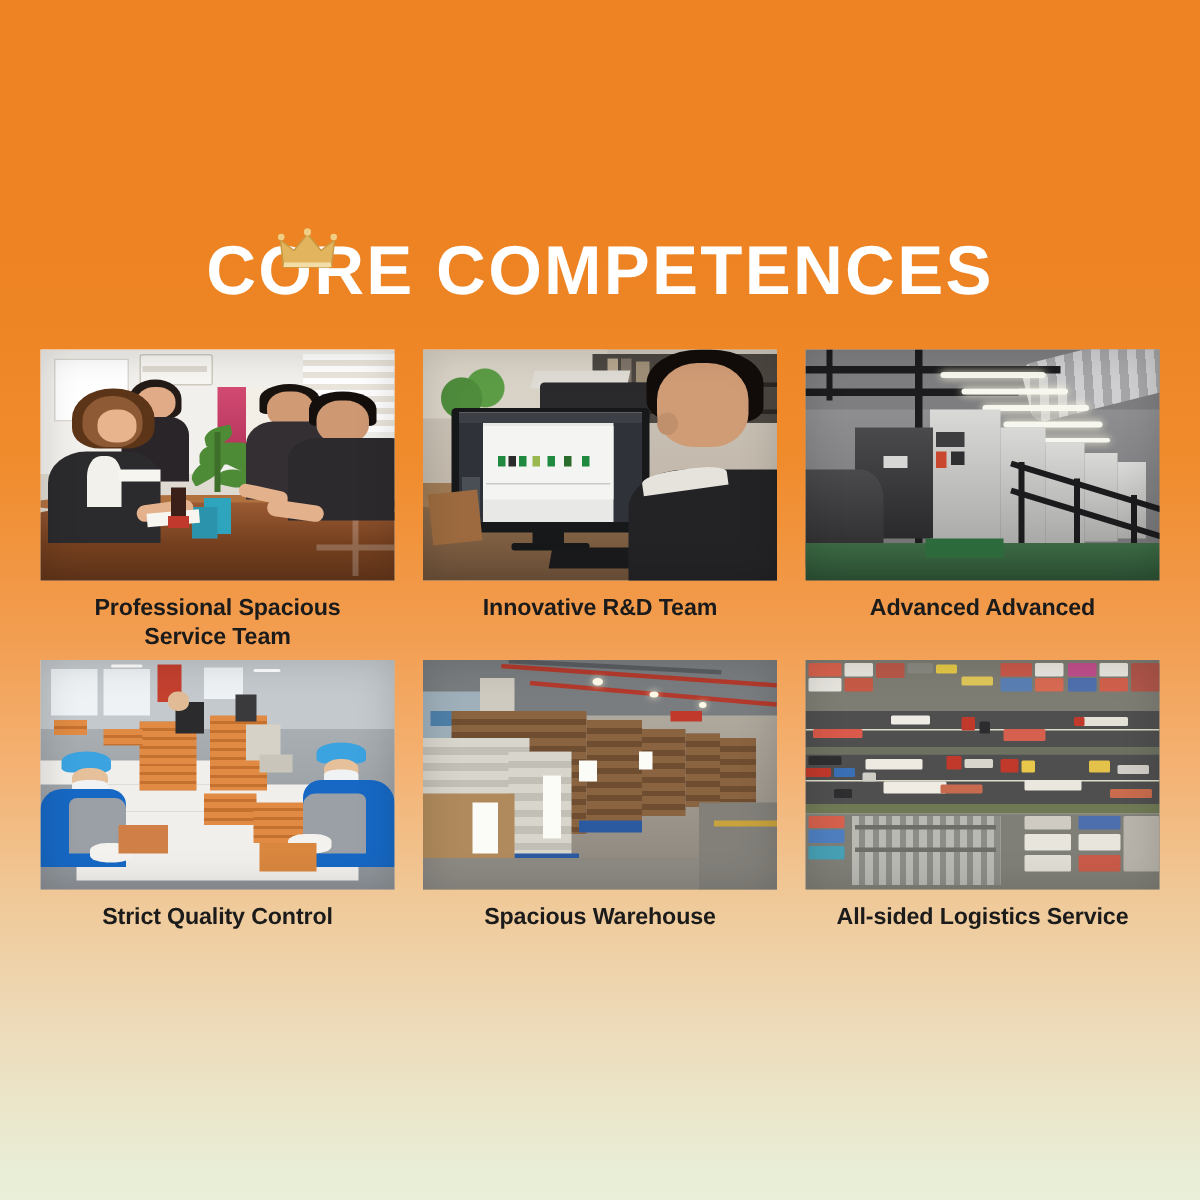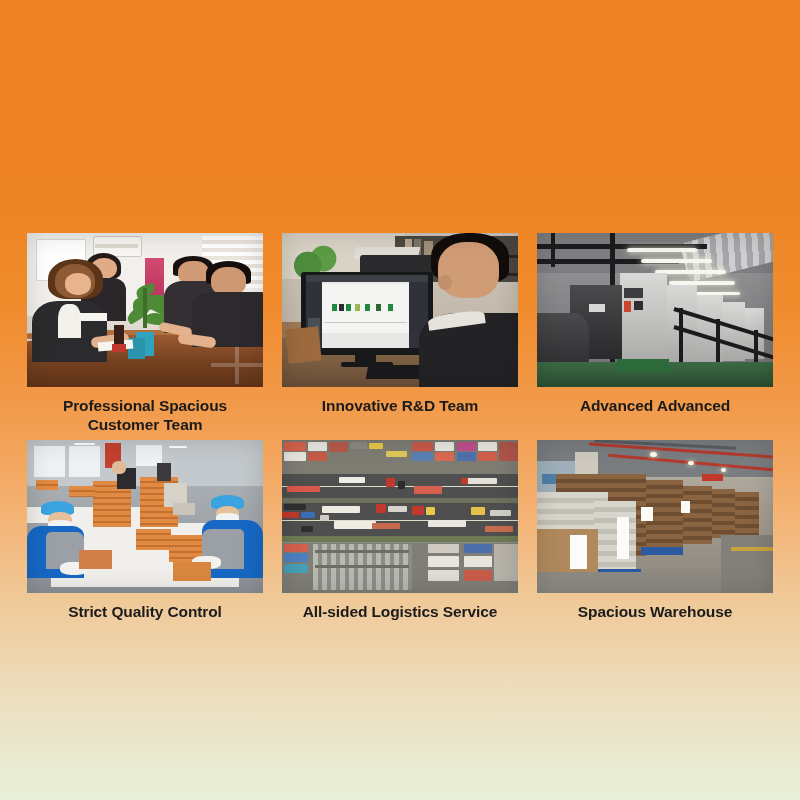--- a/index.html
+++ b/index.html
@@ -206,20 +206,30 @@
   .lg-roof { background: repeating-linear-gradient(90deg, #b9b9b4 0 5px, #8d8d88 5px 9px); }
 
   .vignette { position:absolute; inset:0; pointer-events:none;
       box-shadow: inset 0 0 26px rgba(0,0,0,0.16); }
 </style>
 </head>
 <body>
 
 <div id="banner">
 
+  <div id="title-block">
+    <svg id="crown-icon" viewBox="0 0 40 30">
+      <path d="M4 26 L2 8 L11 15 L20 4 L29 15 L38 8 L36 26 Z" fill="#E3B45E" stroke="#C89A44" stroke-width="1"></path>
+      <path d="M4 26 L36 26 L35.5 23 L4.5 23 Z" fill="#F2DDA6"></path>
+      <circle cx="2.5" cy="6" r="2.2" fill="#F0CE84"></circle>
+      <circle cx="20" cy="2.6" r="2.4" fill="#F0CE84"></circle>
+      <circle cx="37.5" cy="6" r="2.2" fill="#F0CE84"></circle>
+    </svg>
+    <h1 id="page-title">CORE COMPETENCES</h1>
+  </div>
 
   <div id="card-grid">
 
     <div class="card card-row1">
       <div class="card-photo ph-meeting">
         <div class="scene">
           <div class="sp mt-wallA"></div>
           <div class="sp mt-win1"></div>
           <div class="sp mt-ac"></div>
           <div class="sp mt-ac2"></div>
@@ -258,21 +268,21 @@
           <div class="sp" style="left:37%;top:60%;width:4%;height:14%;background:#3a2018;"></div>
           <div class="sp" style="left:36%;top:72%;width:6%;height:5%;background:#c1382c;"></div>
           <div class="sp" style="left:78%;top:74%;width:22%;height:24%;opacity:.22;background:
                linear-gradient(#fff 0 0) center/100% 4px no-repeat,
                linear-gradient(#fff 0 0) center/4px 100% no-repeat;"></div>
         </div>
         <div class="vignette"></div>
       </div>
       <p class="card-caption">
         <span>Professional Spacious</span><br>
-        <span>Customer Team</span>
+        <span>Service Team</span>
       </p>
     </div>
 
     <div class="card card-row1">
       <div class="card-photo ph-rd">
         <div class="scene">
           <div class="sp rd-wall"></div>
           <div class="sp rd-shelf"></div>
           <div class="sp rd-shelfline" style="left:48%;top:14%;width:52%;"></div>
           <div class="sp rd-shelfline" style="left:48%;top:26%;width:52%;"></div>
@@ -398,95 +408,20 @@
           <div class="sp" style="left:62%;top:80%;width:16%;height:12%;background:#d9873f;"></div>
         </div>
         <div class="vignette"></div>
       </div>
       <p class="card-caption">
         <span>Strict Quality Control</span>
       </p>
     </div>
 
     <div class="card card-row2">
-      <div class="card-photo ph-log">
-        <div class="scene">
-          <div class="sp" style="left:0;top:0;width:100%;height:22%;background:#7d7d74;"></div>
-          <div class="sp lg-cont" style="left:1%;top:1%;width:9%;height:6%;background:#d9634e;"></div>
-          <div class="sp lg-cont" style="left:1%;top:8%;width:9%;height:6%;background:#e8e6df;"></div>
-          <div class="sp lg-cont" style="left:11%;top:1%;width:8%;height:6%;background:#e8e6df;"></div>
-          <div class="sp lg-cont" style="left:11%;top:8%;width:8%;height:6%;background:#c75a46;"></div>
-          <div class="sp lg-cont" style="left:20%;top:1%;width:8%;height:7%;background:#b9594a;"></div>
-          <div class="sp lg-cont" style="left:29%;top:1%;width:7%;height:5%;background:#8a8a82;"></div>
-          <div class="sp lg-cont" style="left:37%;top:2%;width:6%;height:4%;background:#e6c948;"></div>
-          <div class="sp lg-cont" style="left:44%;top:7%;width:9%;height:4%;background:#e0c75a;"></div>
-          <div class="sp lg-cont" style="left:55%;top:1%;width:9%;height:6%;background:#c9594a;"></div>
-          <div class="sp lg-cont" style="left:55%;top:8%;width:9%;height:6%;background:#5a7fb4;"></div>
-          <div class="sp lg-cont" style="left:65%;top:1%;width:8%;height:6%;background:#e9e7e0;"></div>
-          <div class="sp lg-cont" style="left:65%;top:8%;width:8%;height:6%;background:#d86a52;"></div>
-          <div class="sp lg-cont" style="left:74%;top:1%;width:8%;height:6%;background:#c04f8d;"></div>
-          <div class="sp lg-cont" style="left:74%;top:8%;width:8%;height:6%;background:#4f6fae;"></div>
-          <div class="sp lg-cont" style="left:83%;top:1%;width:8%;height:6%;background:#e8e6df;"></div>
-          <div class="sp lg-cont" style="left:83%;top:8%;width:8%;height:6%;background:#d1604c;"></div>
-          <div class="sp lg-cont" style="left:92%;top:1%;width:8%;height:13%;background:#b0564a;"></div>
-
-          <div class="sp lg-road" style="left:0;top:22%;width:100%;height:16%;"></div>
-          <div class="sp lg-line" style="left:0;top:30%;width:100%;"></div>
-          <div class="sp lg-truck" style="left:2%;top:30%;width:14%;height:4%;background:#d9594a;"></div>
-          <div class="sp lg-truck" style="left:24%;top:24%;width:11%;height:4%;background:#eeece5;"></div>
-          <div class="sp lg-truck" style="left:44%;top:25%;width:4%;height:6%;background:#c0392b;"></div>
-          <div class="sp lg-truck" style="left:49%;top:27%;width:3%;height:5%;background:#2c2c2e;"></div>
-          <div class="sp lg-truck" style="left:56%;top:30%;width:12%;height:5%;background:#d4604d;"></div>
-          <div class="sp lg-truck" style="left:78%;top:25%;width:13%;height:4%;background:#e4e1d9;"></div>
-          <div class="sp lg-truck" style="left:76%;top:25%;width:3%;height:4%;background:#c0392b;"></div>
-
-          <div class="sp" style="left:0;top:38%;width:100%;height:3%;background:#6d7260;"></div>
-          <div class="sp lg-road" style="left:0;top:41%;width:100%;height:22%;"></div>
-          <div class="sp lg-line" style="left:0;top:52%;width:100%;"></div>
-          <div class="sp lg-truck" style="left:1%;top:42%;width:9%;height:4%;background:#2f2f31;"></div>
-          <div class="sp lg-truck" style="left:0;top:47%;width:7%;height:4%;background:#c0392b;"></div>
-          <div class="sp lg-truck" style="left:8%;top:47%;width:6%;height:4%;background:#3a6fb5;"></div>
-          <div class="sp lg-truck" style="left:17%;top:43%;width:16%;height:5%;background:#eeeae1;"></div>
-          <div class="sp lg-truck" style="left:16%;top:49%;width:4%;height:4%;background:#cfcdc6;"></div>
-          <div class="sp lg-truck" style="left:22%;top:53%;width:18%;height:5%;background:#f0ece3;"></div>
-          <div class="sp lg-truck" style="left:40%;top:42%;width:4%;height:6%;background:#c0392b;"></div>
-          <div class="sp lg-truck" style="left:45%;top:43%;width:8%;height:4%;background:#d8d5cd;"></div>
-          <div class="sp lg-truck" style="left:38%;top:54%;width:12%;height:4%;background:#c76a4e;"></div>
-          <div class="sp lg-truck" style="left:55%;top:43%;width:5%;height:6%;background:#c0392b;"></div>
-          <div class="sp lg-truck" style="left:61%;top:44%;width:4%;height:5%;background:#e9c74a;"></div>
-          <div class="sp lg-truck" style="left:62%;top:52%;width:16%;height:5%;background:#eae7df;"></div>
-          <div class="sp lg-truck" style="left:80%;top:44%;width:6%;height:5%;background:#e4c24a;"></div>
-          <div class="sp lg-truck" style="left:88%;top:46%;width:9%;height:4%;background:#d1cec7;"></div>
-          <div class="sp lg-truck" style="left:86%;top:56%;width:12%;height:4%;background:#c96b4d;"></div>
-          <div class="sp lg-truck" style="left:8%;top:56%;width:5%;height:4%;background:#2e2e30;"></div>
-
-          <div class="sp lg-grass" style="left:0;top:63%;width:100%;height:4%;"></div>
-          <div class="sp" style="left:0;top:67%;width:100%;height:33%;background:#7f7f77;"></div>
-          <div class="sp lg-cont" style="left:1%;top:68%;width:10%;height:5%;background:#d4604d;"></div>
-          <div class="sp lg-cont" style="left:1%;top:74%;width:10%;height:6%;background:#4f7fc0;"></div>
-          <div class="sp lg-cont" style="left:1%;top:81%;width:10%;height:6%;background:#47a0b5;"></div>
-          <div class="sp lg-roof" style="left:13%;top:68%;width:42%;height:30%;"></div>
-          <div class="sp" style="left:14%;top:72%;width:40%;height:3px;background:#6e6e69;"></div>
-          <div class="sp" style="left:14%;top:82%;width:40%;height:3px;background:#6e6e69;"></div>
-          <div class="sp lg-cont" style="left:62%;top:68%;width:13%;height:6%;background:#cfcbc2;"></div>
-          <div class="sp lg-cont" style="left:62%;top:76%;width:13%;height:7%;background:#e8e5dd;"></div>
-          <div class="sp lg-cont" style="left:62%;top:85%;width:13%;height:7%;background:#e0ddd4;"></div>
-          <div class="sp lg-cont" style="left:77%;top:68%;width:12%;height:6%;background:#4d6fae;"></div>
-          <div class="sp lg-cont" style="left:77%;top:76%;width:12%;height:7%;background:#e8e5dd;"></div>
-          <div class="sp lg-cont" style="left:77%;top:85%;width:12%;height:7%;background:#c95b49;"></div>
-          <div class="sp lg-cont" style="left:90%;top:68%;width:10%;height:24%;background:#b8b4ab;"></div>
-        </div>
-        <div class="vignette"></div>
-      </div>
-      <p class="card-caption">
-        <span>All-sided Logistics Service</span>
-      </p>
-    </div>
-
-    <div class="card card-row2">
       <div class="card-photo ph-wh">
         <div class="scene">
           <div class="sp wh-ceil"></div>
           <div class="sp wh-redbeam" style="left:22%;top:6%;width:78%;transform:rotate(4deg);"></div>
           <div class="sp wh-redbeam" style="left:30%;top:14%;width:70%;transform:rotate(5deg);"></div>
           <div class="sp" style="left:24%;top:2%;width:60%;height:3px;background:#5a5d60;transform:rotate(3deg);"></div>
           <div class="sp wh-light" style="left:48%;top:8%;width:7px;height:5px;"></div>
           <div class="sp wh-light" style="left:64%;top:14%;width:6px;height:4px;"></div>
           <div class="sp wh-light" style="left:78%;top:18%;width:5px;height:4px;"></div>
           <div class="sp wh-col" style="left:16%;top:8%;width:10%;height:38%;"></div>
@@ -512,14 +447,89 @@
           <div class="sp" style="left:78%;top:62%;width:22%;height:38%;background:#83807a;"></div>
           <div class="sp" style="left:82%;top:70%;width:18%;height:4px;background:#c8a23c;"></div>
         </div>
         <div class="vignette"></div>
       </div>
       <p class="card-caption">
         <span>Spacious Warehouse</span>
       </p>
     </div>
 
+    <div class="card card-row2">
+      <div class="card-photo ph-log">
+        <div class="scene">
+          <div class="sp" style="left:0;top:0;width:100%;height:22%;background:#7d7d74;"></div>
+          <div class="sp lg-cont" style="left:1%;top:1%;width:9%;height:6%;background:#d9634e;"></div>
+          <div class="sp lg-cont" style="left:1%;top:8%;width:9%;height:6%;background:#e8e6df;"></div>
+          <div class="sp lg-cont" style="left:11%;top:1%;width:8%;height:6%;background:#e8e6df;"></div>
+          <div class="sp lg-cont" style="left:11%;top:8%;width:8%;height:6%;background:#c75a46;"></div>
+          <div class="sp lg-cont" style="left:20%;top:1%;width:8%;height:7%;background:#b9594a;"></div>
+          <div class="sp lg-cont" style="left:29%;top:1%;width:7%;height:5%;background:#8a8a82;"></div>
+          <div class="sp lg-cont" style="left:37%;top:2%;width:6%;height:4%;background:#e6c948;"></div>
+          <div class="sp lg-cont" style="left:44%;top:7%;width:9%;height:4%;background:#e0c75a;"></div>
+          <div class="sp lg-cont" style="left:55%;top:1%;width:9%;height:6%;background:#c9594a;"></div>
+          <div class="sp lg-cont" style="left:55%;top:8%;width:9%;height:6%;background:#5a7fb4;"></div>
+          <div class="sp lg-cont" style="left:65%;top:1%;width:8%;height:6%;background:#e9e7e0;"></div>
+          <div class="sp lg-cont" style="left:65%;top:8%;width:8%;height:6%;background:#d86a52;"></div>
+          <div class="sp lg-cont" style="left:74%;top:1%;width:8%;height:6%;background:#c04f8d;"></div>
+          <div class="sp lg-cont" style="left:74%;top:8%;width:8%;height:6%;background:#4f6fae;"></div>
+          <div class="sp lg-cont" style="left:83%;top:1%;width:8%;height:6%;background:#e8e6df;"></div>
+          <div class="sp lg-cont" style="left:83%;top:8%;width:8%;height:6%;background:#d1604c;"></div>
+          <div class="sp lg-cont" style="left:92%;top:1%;width:8%;height:13%;background:#b0564a;"></div>
+
+          <div class="sp lg-road" style="left:0;top:22%;width:100%;height:16%;"></div>
+          <div class="sp lg-line" style="left:0;top:30%;width:100%;"></div>
+          <div class="sp lg-truck" style="left:2%;top:30%;width:14%;height:4%;background:#d9594a;"></div>
+          <div class="sp lg-truck" style="left:24%;top:24%;width:11%;height:4%;background:#eeece5;"></div>
+          <div class="sp lg-truck" style="left:44%;top:25%;width:4%;height:6%;background:#c0392b;"></div>
+          <div class="sp lg-truck" style="left:49%;top:27%;width:3%;height:5%;background:#2c2c2e;"></div>
+          <div class="sp lg-truck" style="left:56%;top:30%;width:12%;height:5%;background:#d4604d;"></div>
+          <div class="sp lg-truck" style="left:78%;top:25%;width:13%;height:4%;background:#e4e1d9;"></div>
+          <div class="sp lg-truck" style="left:76%;top:25%;width:3%;height:4%;background:#c0392b;"></div>
+
+          <div class="sp" style="left:0;top:38%;width:100%;height:3%;background:#6d7260;"></div>
+          <div class="sp lg-road" style="left:0;top:41%;width:100%;height:22%;"></div>
+          <div class="sp lg-line" style="left:0;top:52%;width:100%;"></div>
+          <div class="sp lg-truck" style="left:1%;top:42%;width:9%;height:4%;background:#2f2f31;"></div>
+          <div class="sp lg-truck" style="left:0;top:47%;width:7%;height:4%;background:#c0392b;"></div>
+          <div class="sp lg-truck" style="left:8%;top:47%;width:6%;height:4%;background:#3a6fb5;"></div>
+          <div class="sp lg-truck" style="left:17%;top:43%;width:16%;height:5%;background:#eeeae1;"></div>
+          <div class="sp lg-truck" style="left:16%;top:49%;width:4%;height:4%;background:#cfcdc6;"></div>
+          <div class="sp lg-truck" style="left:22%;top:53%;width:18%;height:5%;background:#f0ece3;"></div>
+          <div class="sp lg-truck" style="left:40%;top:42%;width:4%;height:6%;background:#c0392b;"></div>
+          <div class="sp lg-truck" style="left:45%;top:43%;width:8%;height:4%;background:#d8d5cd;"></div>
+          <div class="sp lg-truck" style="left:38%;top:54%;width:12%;height:4%;background:#c76a4e;"></div>
+          <div class="sp lg-truck" style="left:55%;top:43%;width:5%;height:6%;background:#c0392b;"></div>
+          <div class="sp lg-truck" style="left:61%;top:44%;width:4%;height:5%;background:#e9c74a;"></div>
+          <div class="sp lg-truck" style="left:62%;top:52%;width:16%;height:5%;background:#eae7df;"></div>
+          <div class="sp lg-truck" style="left:80%;top:44%;width:6%;height:5%;background:#e4c24a;"></div>
+          <div class="sp lg-truck" style="left:88%;top:46%;width:9%;height:4%;background:#d1cec7;"></div>
+          <div class="sp lg-truck" style="left:86%;top:56%;width:12%;height:4%;background:#c96b4d;"></div>
+          <div class="sp lg-truck" style="left:8%;top:56%;width:5%;height:4%;background:#2e2e30;"></div>
+
+          <div class="sp lg-grass" style="left:0;top:63%;width:100%;height:4%;"></div>
+          <div class="sp" style="left:0;top:67%;width:100%;height:33%;background:#7f7f77;"></div>
+          <div class="sp lg-cont" style="left:1%;top:68%;width:10%;height:5%;background:#d4604d;"></div>
+          <div class="sp lg-cont" style="left:1%;top:74%;width:10%;height:6%;background:#4f7fc0;"></div>
+          <div class="sp lg-cont" style="left:1%;top:81%;width:10%;height:6%;background:#47a0b5;"></div>
+          <div class="sp lg-roof" style="left:13%;top:68%;width:42%;height:30%;"></div>
+          <div class="sp" style="left:14%;top:72%;width:40%;height:3px;background:#6e6e69;"></div>
+          <div class="sp" style="left:14%;top:82%;width:40%;height:3px;background:#6e6e69;"></div>
+          <div class="sp lg-cont" style="left:62%;top:68%;width:13%;height:6%;background:#cfcbc2;"></div>
+          <div class="sp lg-cont" style="left:62%;top:76%;width:13%;height:7%;background:#e8e5dd;"></div>
+          <div class="sp lg-cont" style="left:62%;top:85%;width:13%;height:7%;background:#e0ddd4;"></div>
+          <div class="sp lg-cont" style="left:77%;top:68%;width:12%;height:6%;background:#4d6fae;"></div>
+          <div class="sp lg-cont" style="left:77%;top:76%;width:12%;height:7%;background:#e8e5dd;"></div>
+          <div class="sp lg-cont" style="left:77%;top:85%;width:12%;height:7%;background:#c95b49;"></div>
+          <div class="sp lg-cont" style="left:90%;top:68%;width:10%;height:24%;background:#b8b4ab;"></div>
+        </div>
+        <div class="vignette"></div>
+      </div>
+      <p class="card-caption">
+        <span>All-sided Logistics Service</span>
+      </p>
+    </div>
+
   </div>
 </div>
 
 </body></html>

